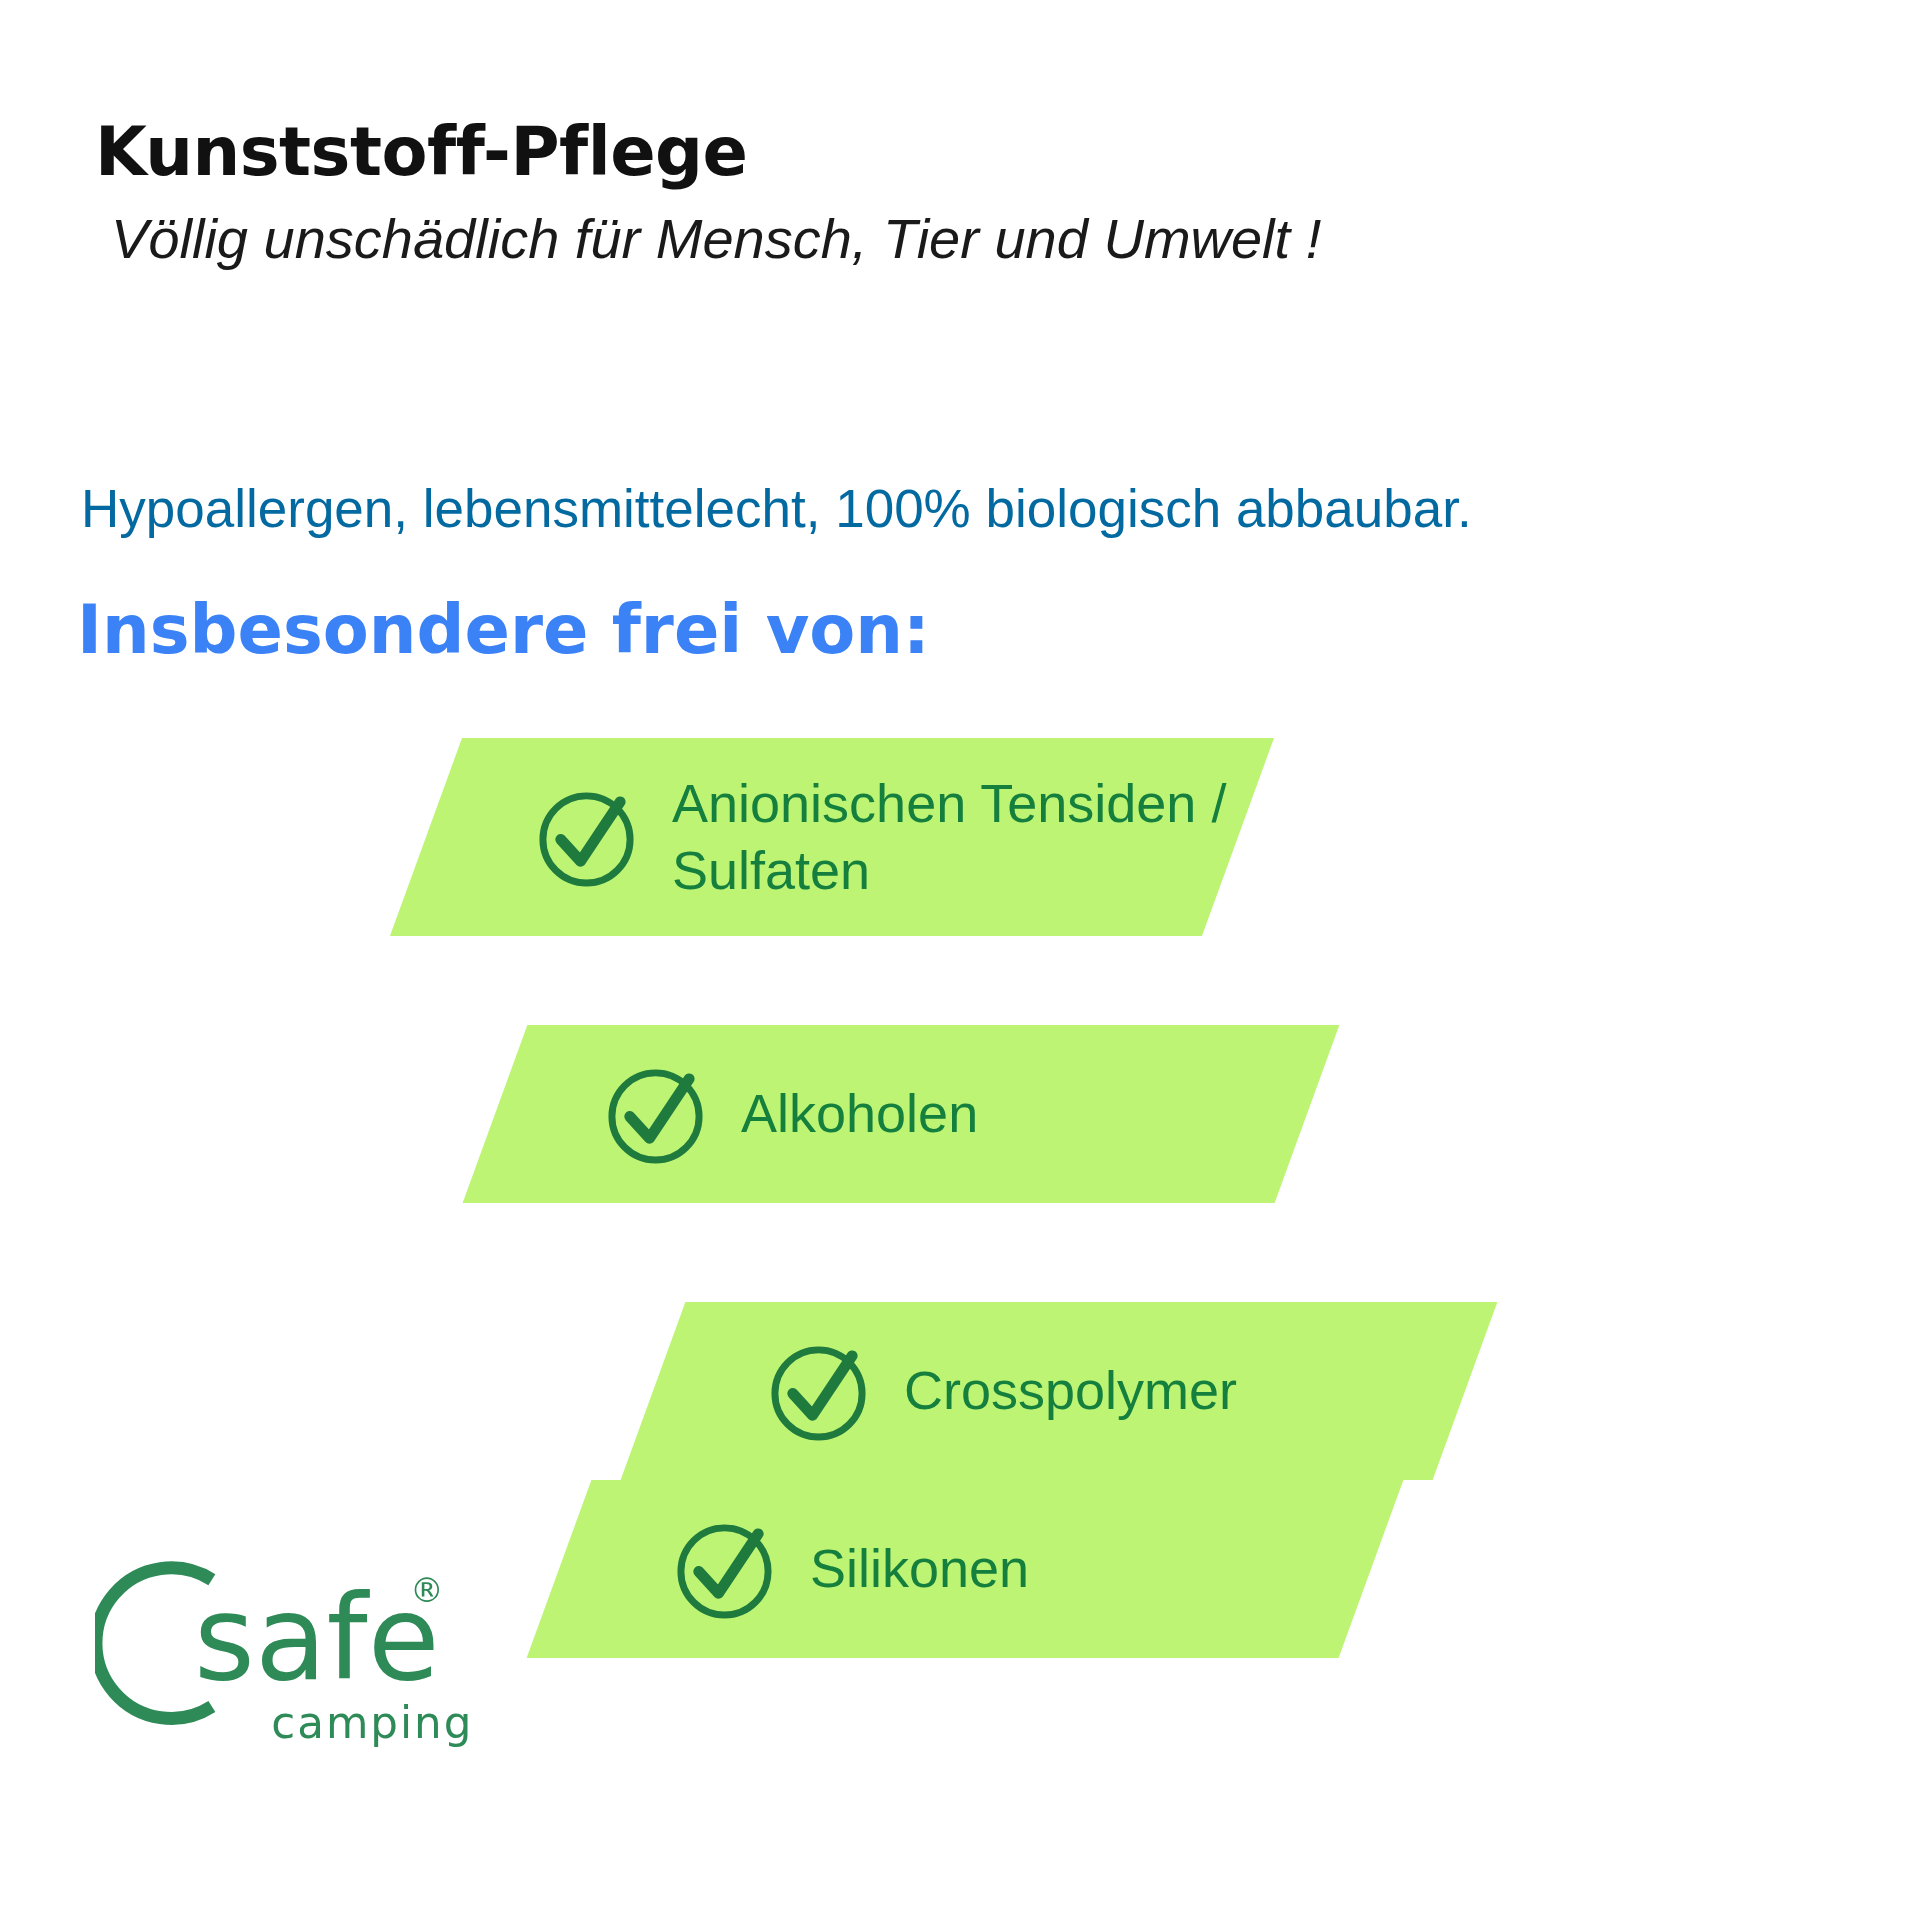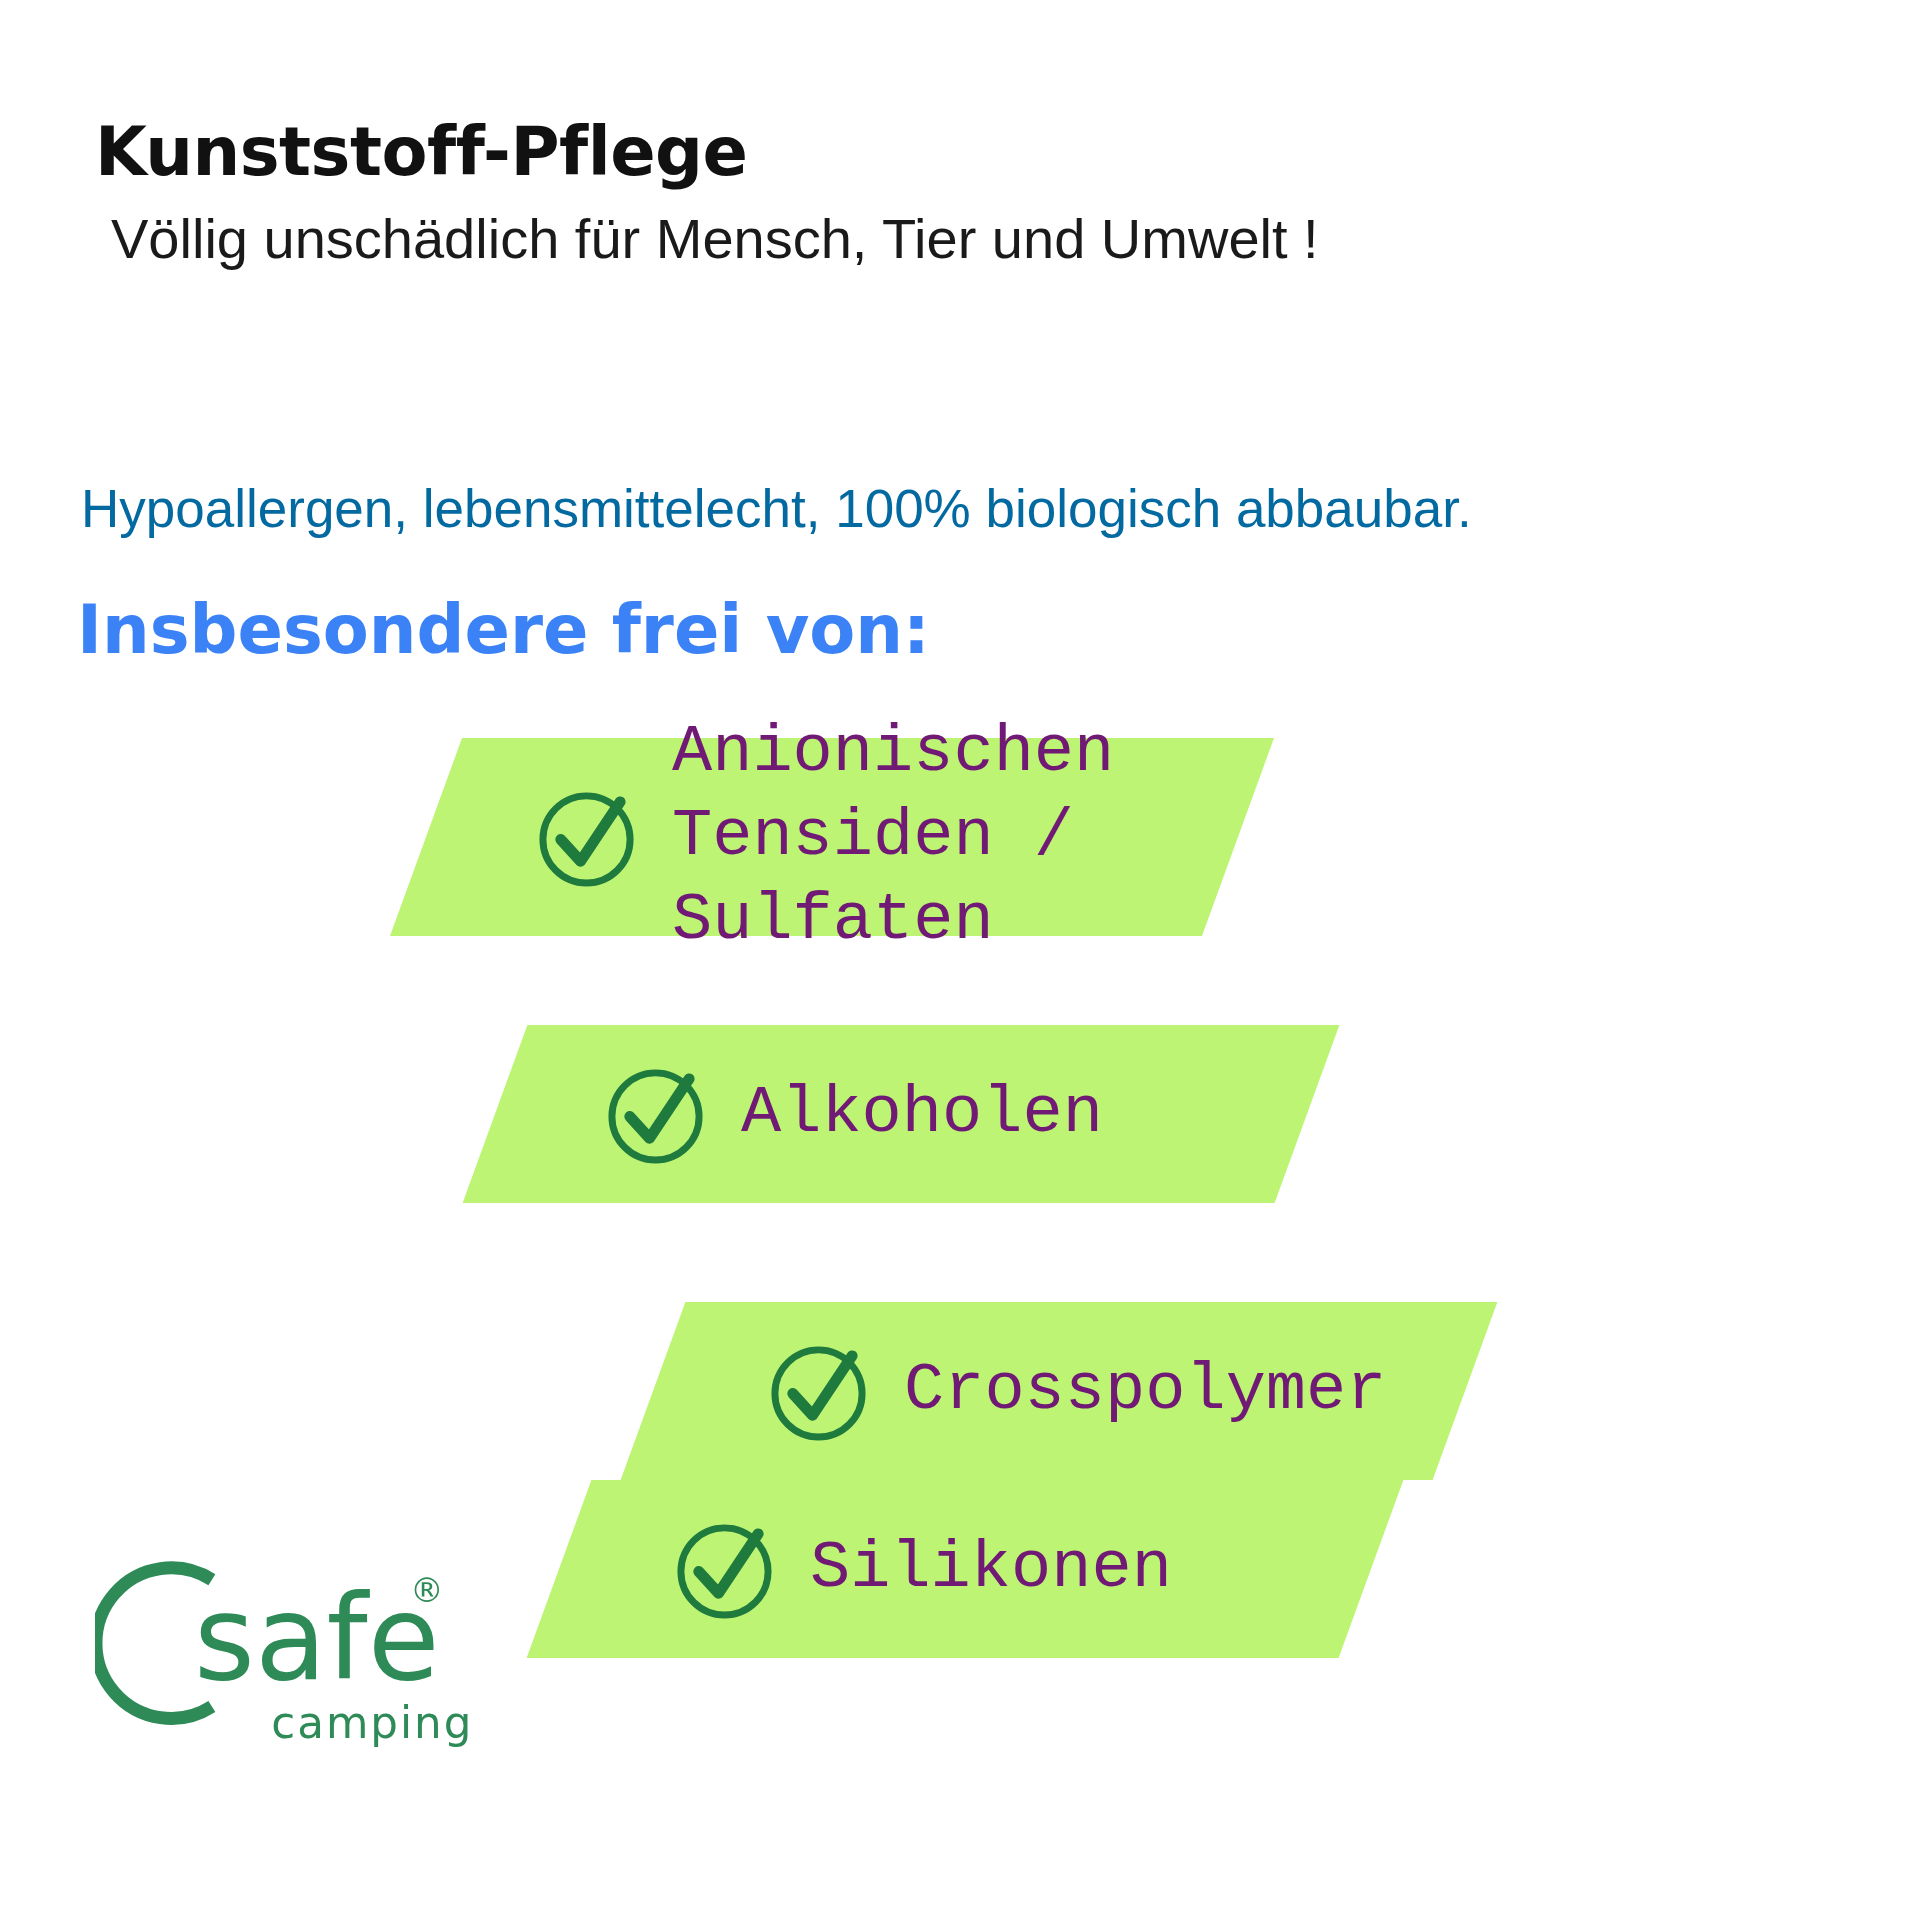--- a/index.html
+++ b/index.html
@@ -37,20 +37,21 @@
     color: #111111;
     margin: 0;
   }
   .subtitle {
     font-family: "Liberation Sans", sans-serif;
     font-weight: 400;
     font-size: 56px;
     line-height: 1.25;
     color: #1a1a1a;
     margin: 18px 0 0 16px;
+    font-style: italic;
   }
 
   .lead {
     position: absolute;
     left: 81px;
     top: 475px;
     width: 1772px;
     font-family: "Liberation Sans", sans-serif;
     font-weight: 400;
     font-size: 53px;
@@ -96,25 +97,25 @@
     align-items: center;
     gap: 34px;
   }
   .check-icon {
     flex: 0 0 auto;
     width: 103px;
     height: 103px;
     display: block;
   }
   .band-label {
-    font-family: Liberation Mono, monospace;
+    font-family: Liberation Sans, sans-serif;
     font-weight: 400;
-    font-size: 67px;
+    font-size: 54px;
     line-height: 1.25;
-    color: #701a75;
+    color: #15803d;
     max-width: 752px;
   }
 
   
   .band-1 .band-shape { left: 426px; width: 812px; }
   .band-1 .band-content { left: 535px; }
   .band-1 { height: 198px; margin-bottom: 89px; }
 
   .band-2 .band-shape { left: 495px; width: 812px; }
   .band-2 .band-content { left: 604px; text-align: right; }

